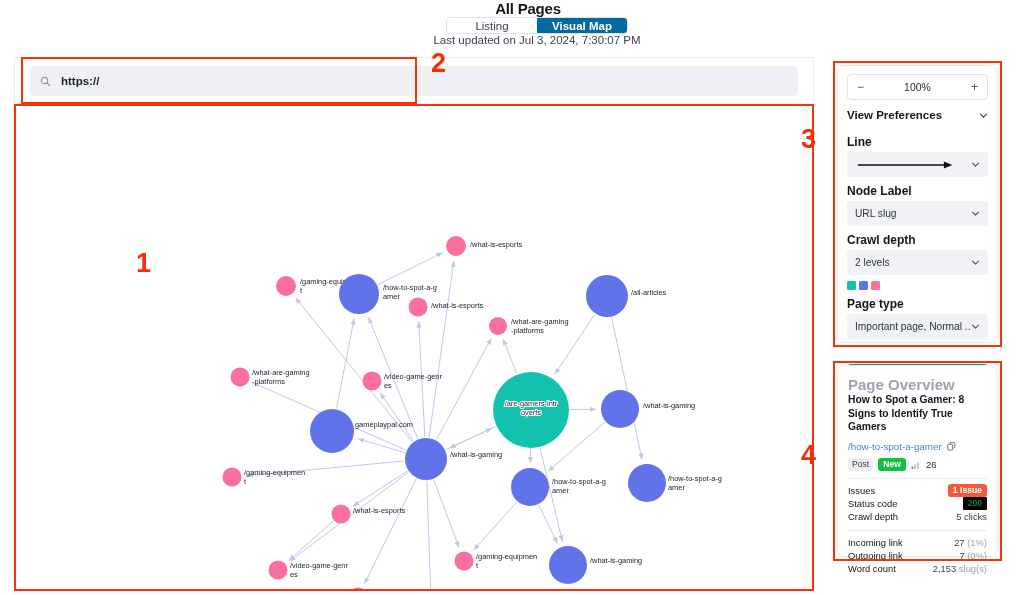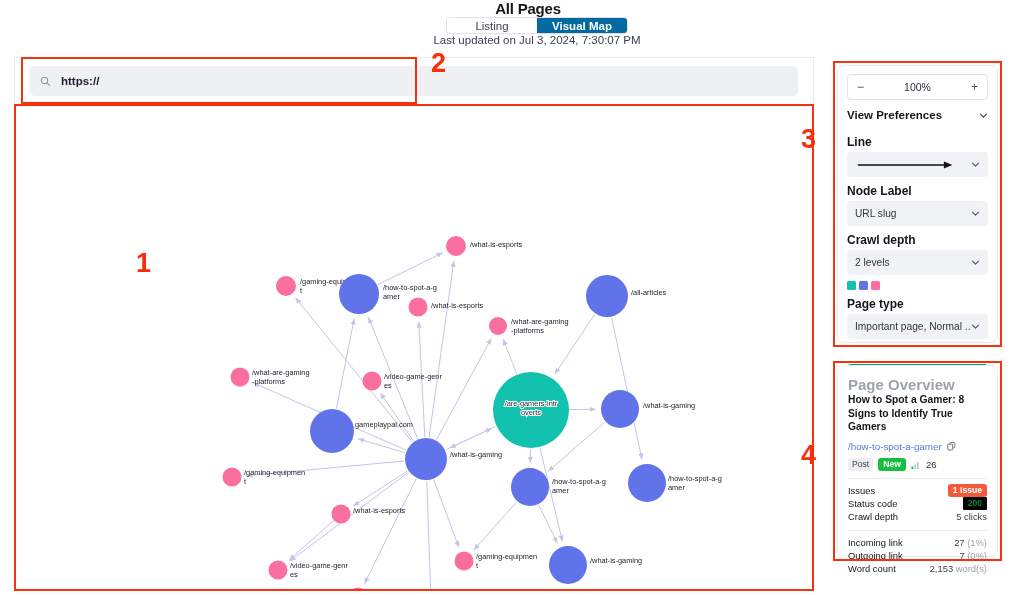--- a/index.html
+++ b/index.html
@@ -390,21 +390,21 @@
       <div class="ov-row">
         <span class="ov-key">Incoming link</span>
         <span class="ov-val">27 <span class="dim">(1%)</span></span>
       </div>
       <div class="ov-row">
         <span class="ov-key">Outgoing link</span>
         <span class="ov-val">7 <span class="dim">(0%)</span></span>
       </div>
       <div class="ov-row">
         <span class="ov-key">Word count</span>
-        <span class="ov-val">2,153 <span class="dim">word(s)</span></span>
+        <span class="ov-val">2,153 <span class="dim">slug(s)</span></span>
       </div>
     </div>
 </div>
 
 <div class="anno-box" style="left:14px;top:104px;width:800px;height:487px;"></div>
 <div class="anno-box" style="left:21px;top:57px;width:396px;height:47px;"></div>
 <div class="anno-box" style="left:833px;top:61px;width:169px;height:286px;"></div>
 <div class="anno-box" style="left:833px;top:361px;width:169px;height:200px;"></div>
 <div id="anno-nums">
     <div class="anno-num" style="left: 136px; top: 248px; font-size: 27px;">1</div>

